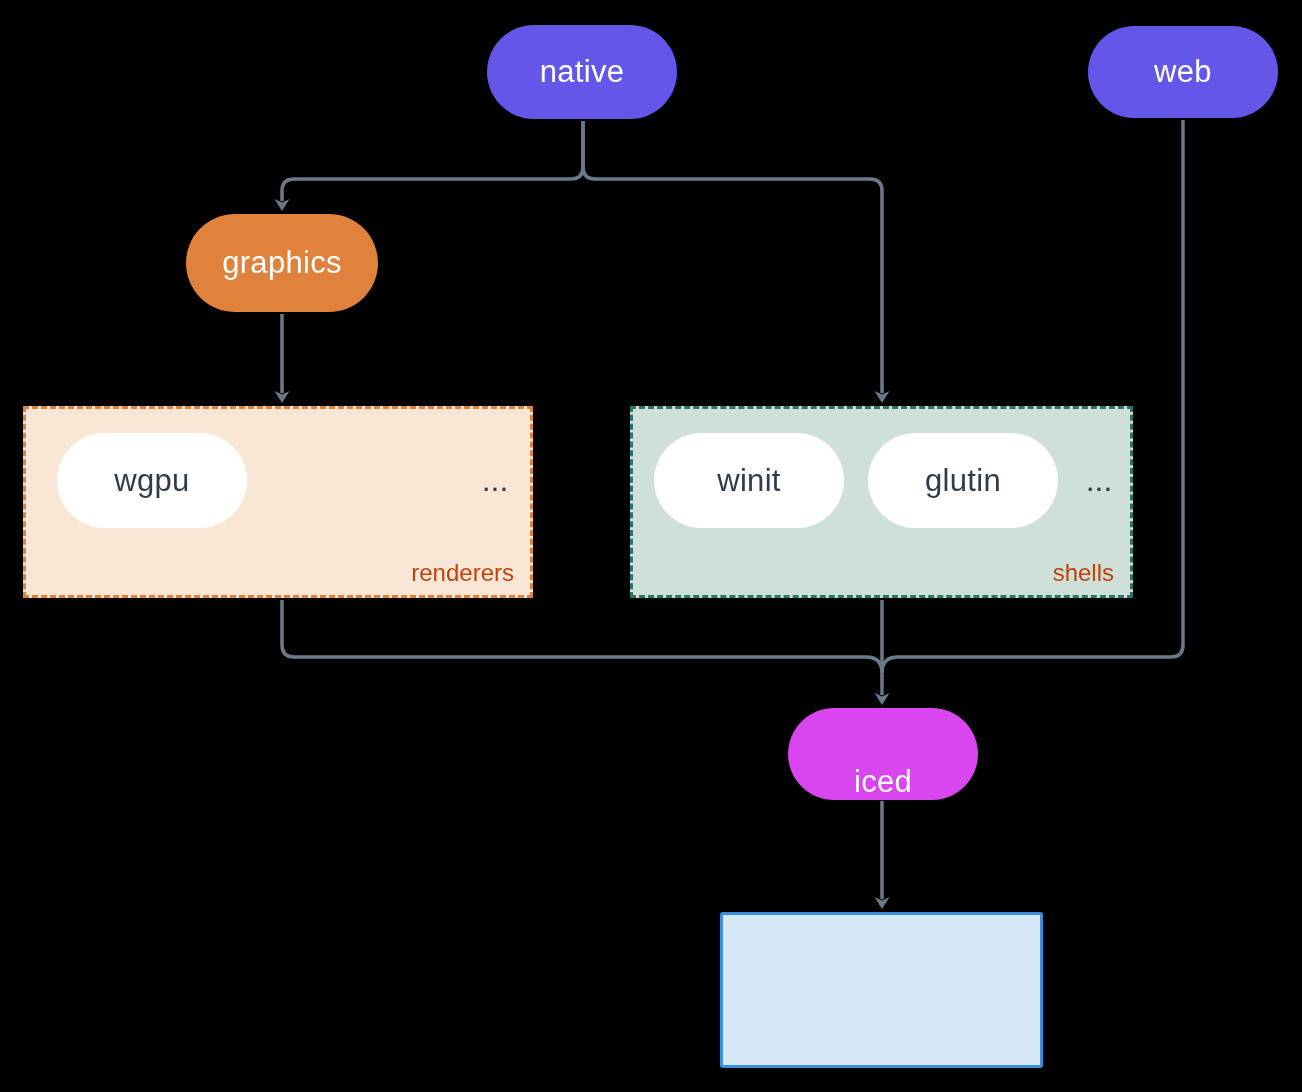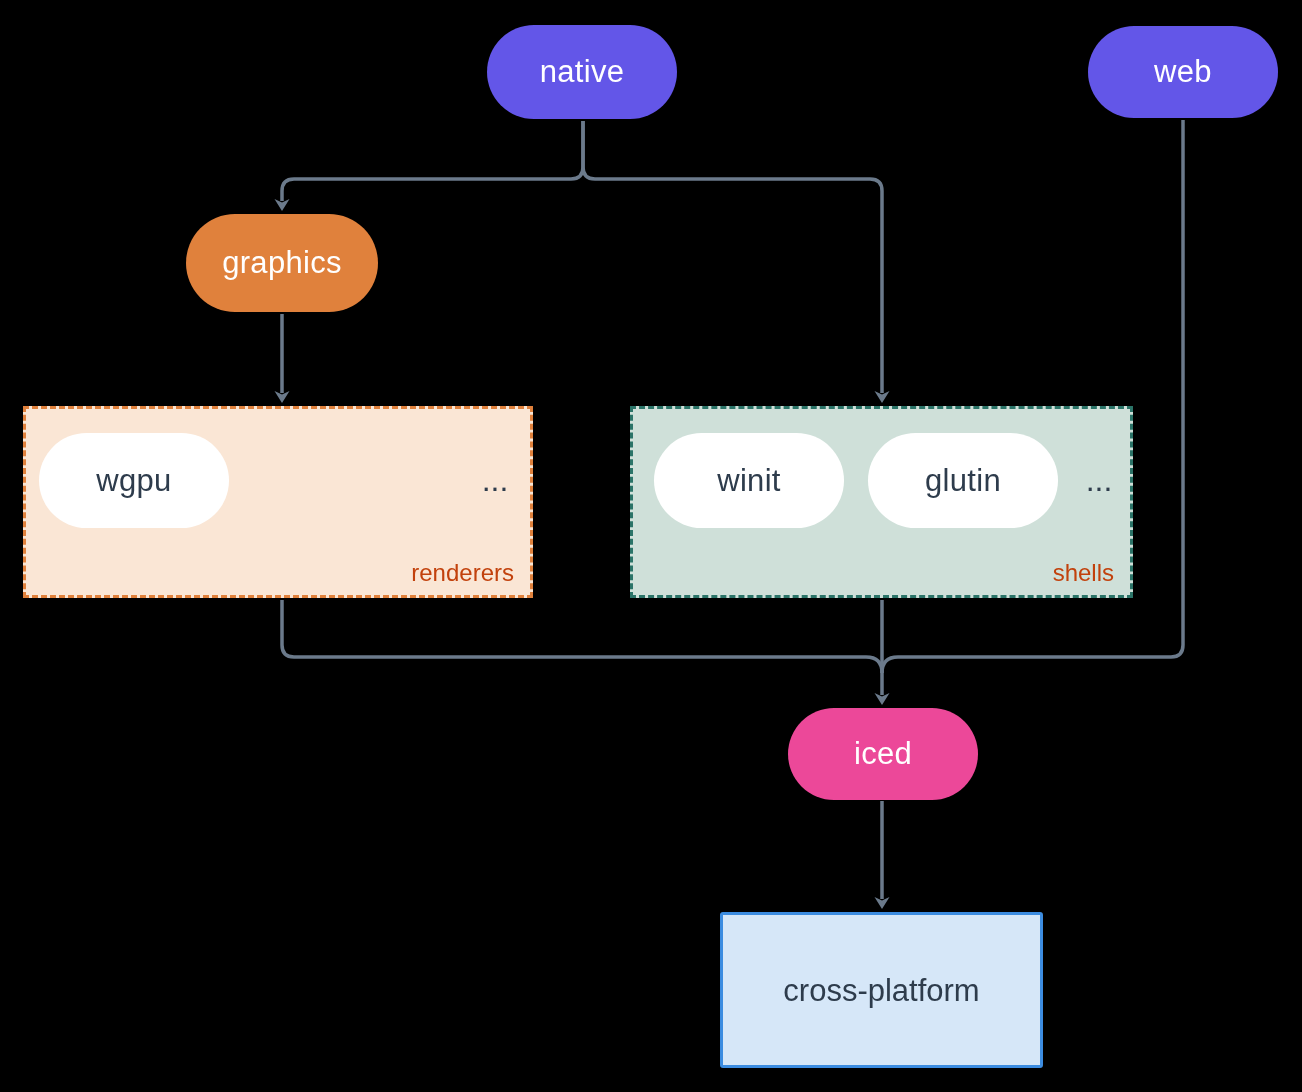--- a/index.html
+++ b/index.html
@@ -21,21 +21,21 @@
   .pill {
     position: absolute;
     display: flex; align-items: center; justify-content: center;
     border-radius: 60px;
     font-size: 31px;
     letter-spacing: 0.3px;
     color: #FFFFFF;
   }
   .pill.purple { background: #6356E8; }
   .pill.orange { background: #E0813C; }
-  .pill.blue   { background: #ec4899; }
+  .pill.blue   { background: #d946ef; align-items: flex-end; }
   .pill.white  { background: #FFFFFF; color: #2E3C4C; }
 
   .node-native   { left: 487px; top: 25px;  width: 190px; height: 94px; }
   .node-web      { left: 1088px; top: 26px; width: 190px; height: 92px; }
   .node-graphics { left: 186px; top: 214px; width: 192px; height: 98px; }
   .node-iced     { left: 788px; top: 708px; width: 190px; height: 92px; }
 
   .group {
     position: absolute;
     top: 406px; height: 192px;
@@ -44,21 +44,21 @@
     left: 23px; width: 510px;
     background: #FAE6D5;
     border: 3px dashed #E0813C;
   }
   .group-shells {
     left: 630px; width: 503px;
     background: #CFE0D9;
     border: 3px dashed #2B7468;
   }
   .group .pill { top: 24px; width: 190px; height: 95px; }
-  .group-renderers .pill-a { left: 13px; }
+  .group-renderers .pill-a { left: 31px; }
   .group-renderers .pill-b { left: 238px; }
   .group-shells .pill-a    { left: 21px; }
   .group-shells .pill-b    { left: 235px; }
   .ellipsis {
     position: absolute; top: 24px; height: 95px; width: 52px;
     display: flex; align-items: center; justify-content: center;
     font-size: 32px; color: #2E3C4C;
   }
   .group-renderers .ellipsis { left: 443px; }
   .group-shells .ellipsis    { left: 440px; }
@@ -133,16 +133,15 @@
     </div>
     <div class="ellipsis">...</div>
     <div class="group-label">shells</div>
   </div>
 
   <div class="pill blue node-iced">
     <span>iced</span>
   </div>
 
   <div class="app-box">
-    <div>cross-platform</div>
   </div>
 
 </div>
 
 </body></html>

